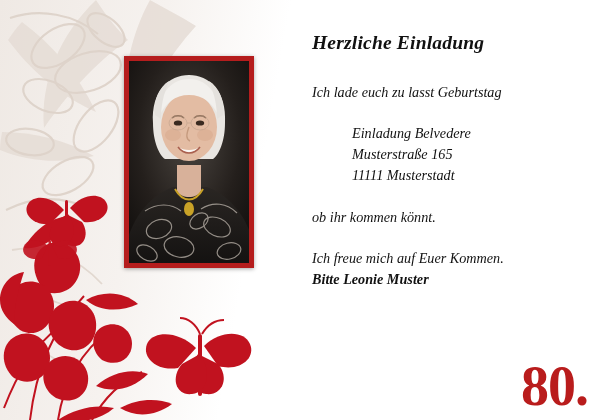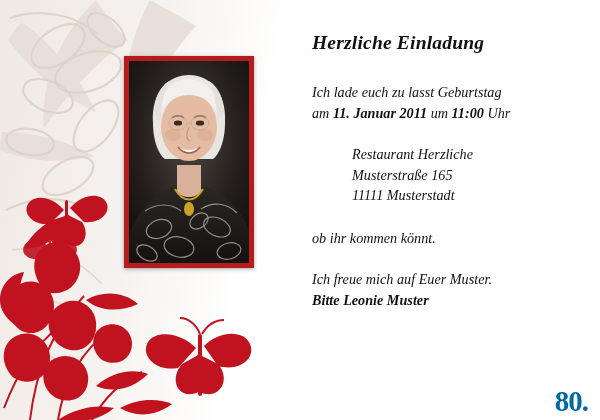--- a/index.html
+++ b/index.html
@@ -89,22 +89,22 @@
   }
   .closing .sig { font-weight: bold; }
 
   
   .big-number {
     position: absolute;
     right: 12px;
     bottom: 2px;
     font-family: "Liberation Serif", serif;
     font-weight: bold;
-    font-size: 29px;
-    color: #0369a1;
+    font-size: 56px;
+    color: #b91c1c;
     letter-spacing: -1px;
   }
 </style>
 </head>
 <body>
 
 <div id="card">
 
   <div class="bg-wash"></div>
 
@@ -249,35 +249,32 @@
   </div>
 
   <div class="text-col">
 
     <div class="headline">
       <div>Herzliche Einladung</div>
     </div>
 
     <div class="para">
       <div>Ich lade euch zu lasst Geburtstag</div>
-      <div>
-        <span>am </span><b>11. Januar 2011</b><span> um </span><b>11:00</b><span> Uhr</span>
-      </div>
     </div>
 
     <div class="addr">
-      <div>Restaurant Herzliche</div>
+      <div>Einladung Belvedere</div>
       <div>Musterstraße 165</div>
       <div>11111 Musterstadt</div>
     </div>
 
     <div class="para">
       <div>ob ihr kommen könnt.</div>
     </div>
 
     <div class="closing">
-      <div>Ich freue mich auf Euer Muster.</div>
+      <div>Ich freue mich auf Euer Kommen.</div>
       <div class="sig">Bitte Leonie Muster</div>
     </div>
   </div>
 
   <div class="big-number">80.</div>
 </div>
 
 </body></html>

